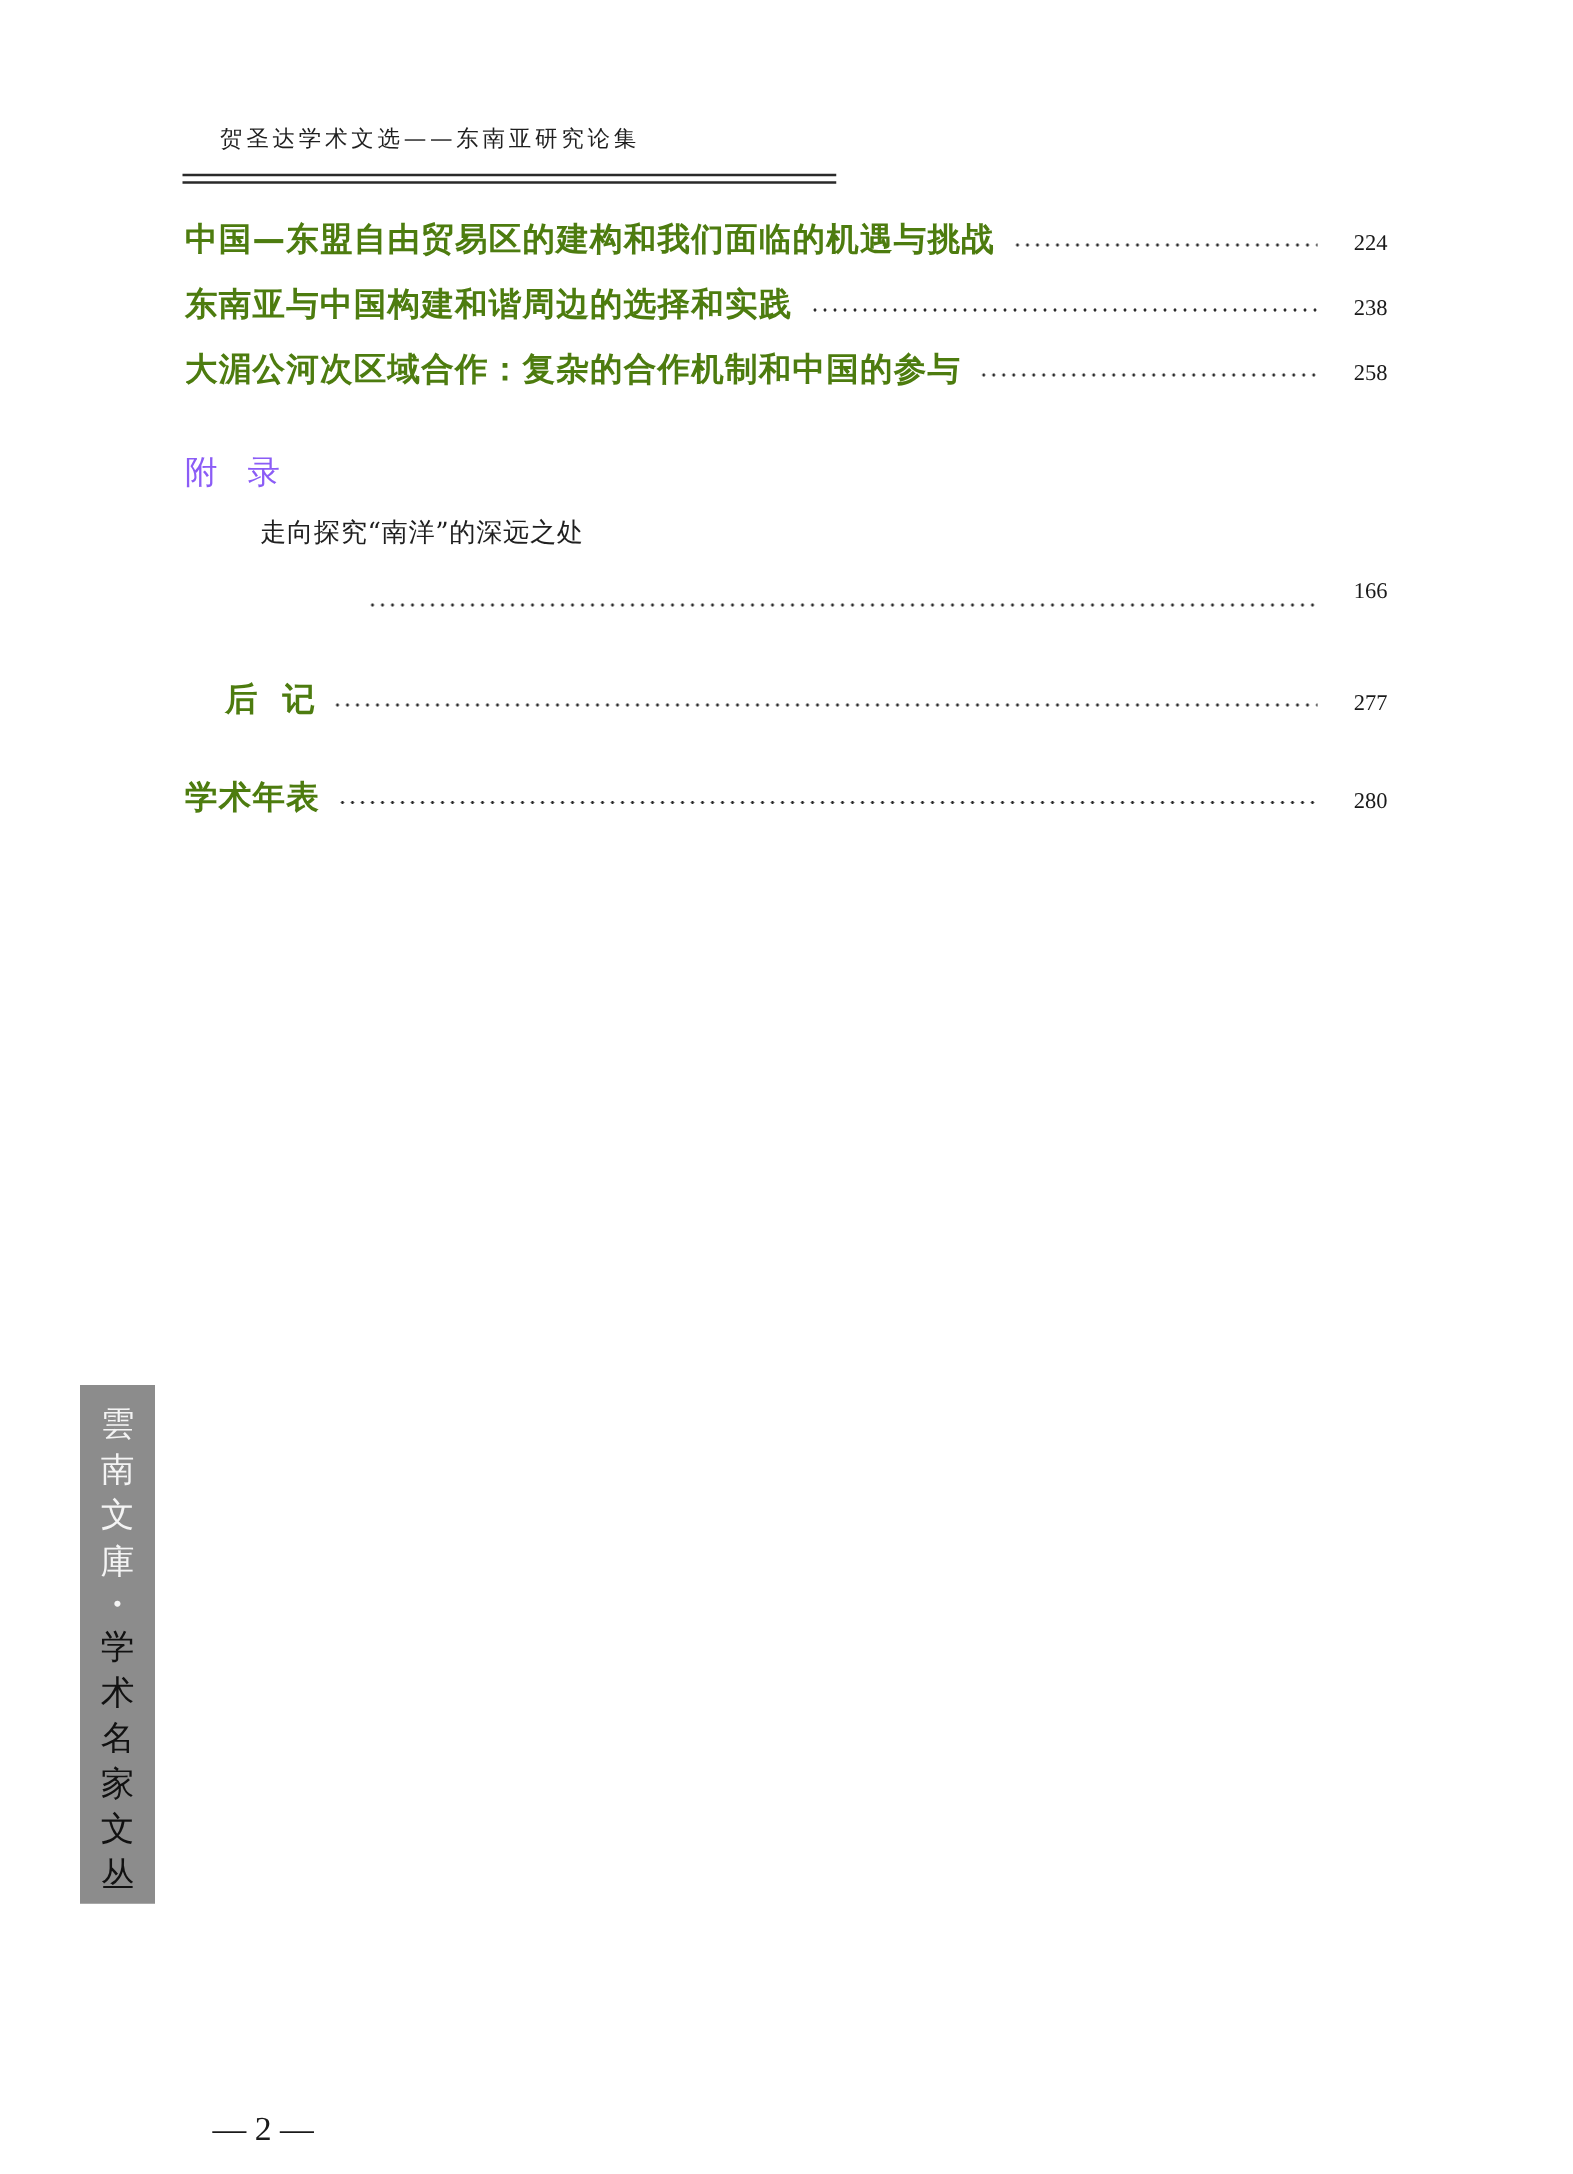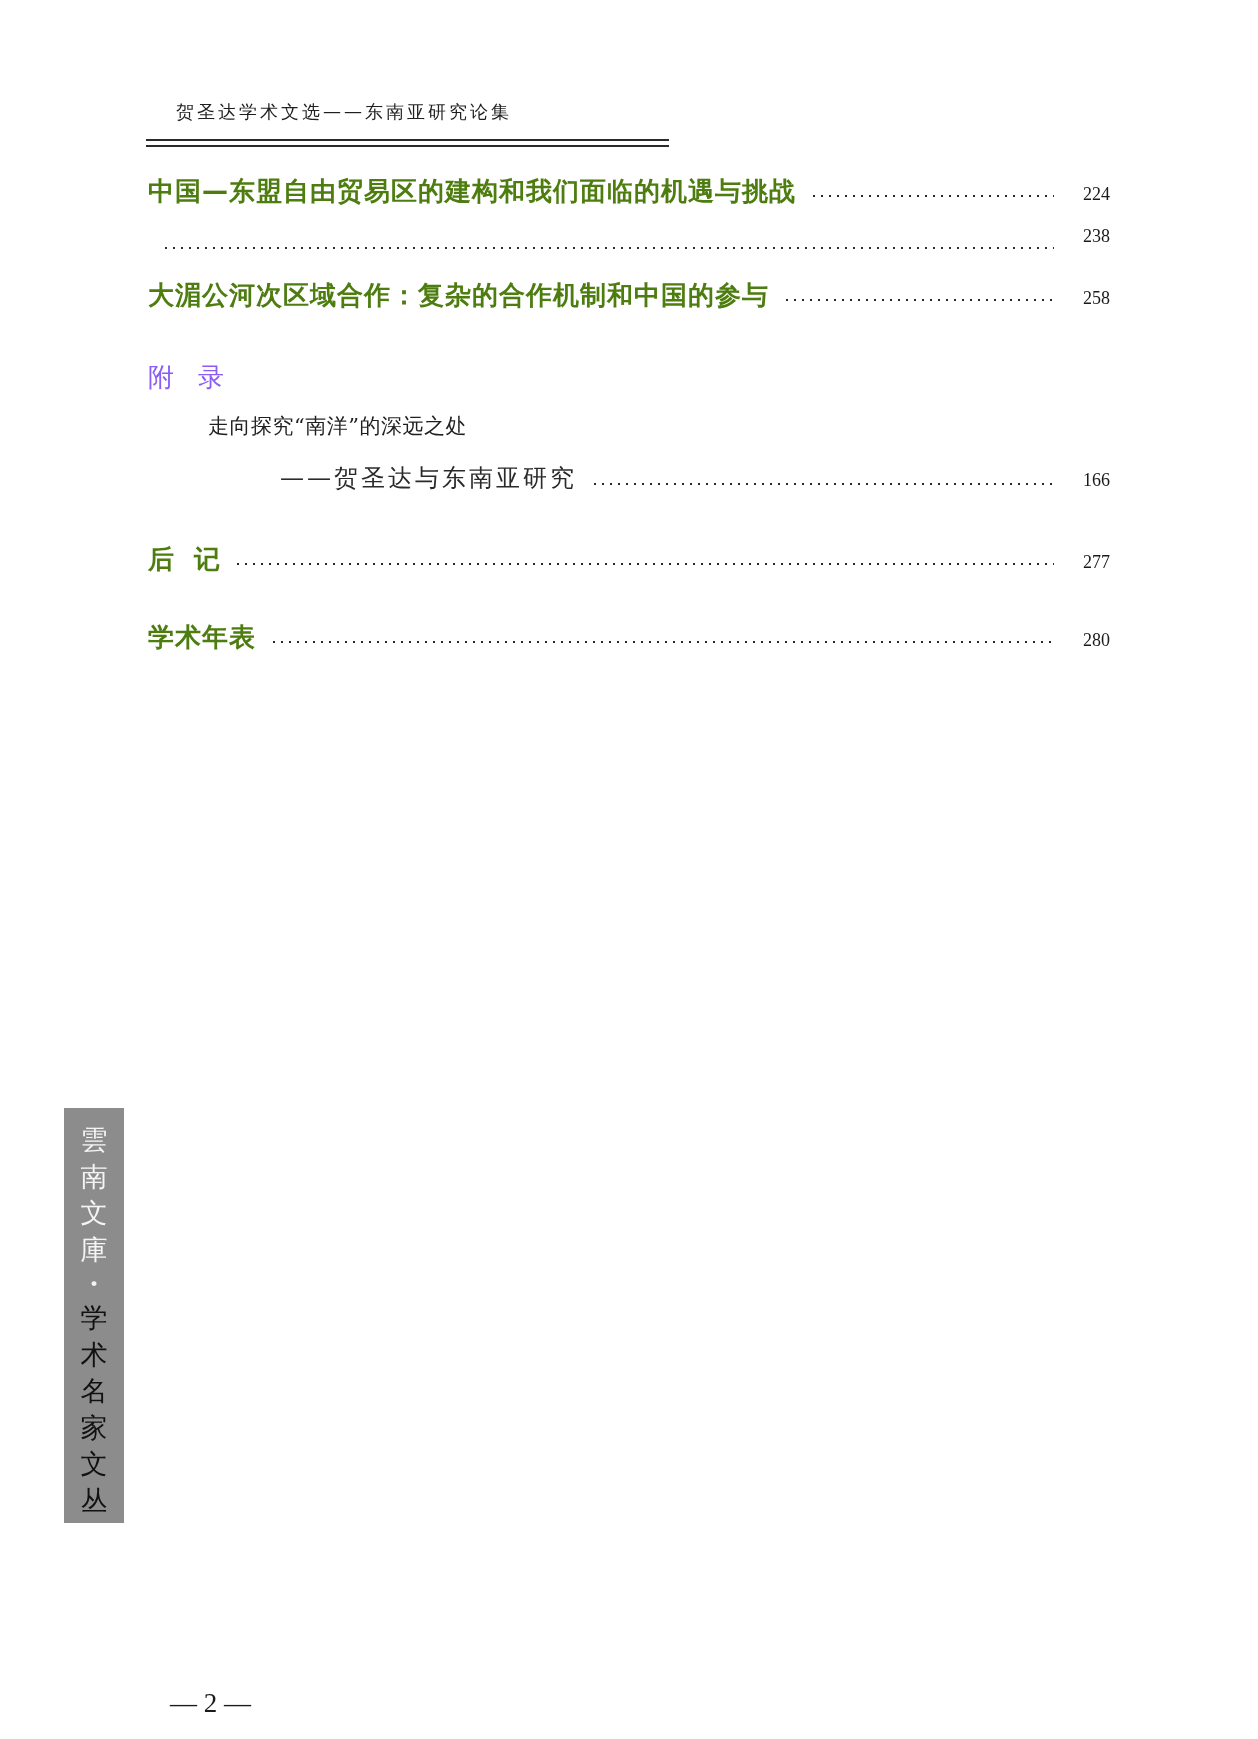--- a/index.html
+++ b/index.html
@@ -45,21 +45,21 @@
       white-space: nowrap;
       height: 36px;
     }
     .toc-title {
       font-family: "DejaVu Sans", "Liberation Sans", sans-serif;
       font-weight: bold;
       font-size: 26px;
       letter-spacing: 1px;
       color: #4d7c0f;
     }
-    .toc-title.spaced { letter-spacing: 20px; }
+    .toc-title.spaced { letter-spacing: 20px; margin-left: 32px; }
     .toc-title.sub {
       font-family: "DejaVu Serif", "Liberation Serif", serif;
       font-weight: normal;
       font-size: 24px;
       letter-spacing: 3px;
       color: #2a2a2a;
     }
     .dot-leader {
       flex: 1;
       margin: 0 12px 0 14px;
@@ -144,35 +144,35 @@
 <div class="header-rule r1"></div>
 <div class="header-rule r2"></div>
 
 <div class="toc-row" style="top:174px;">
   <span class="toc-title">中国—东盟自由贸易区的建构和我们面临的机遇与挑战</span>
   <span class="dot-leader"></span>
   <span class="page-num">224</span>
 </div>
 
 <div class="toc-row" style="top:226px;">
+  <span class="toc-title">东南亚与中国构建和谐周边的选择和实践</span>
   <span class="dot-leader"></span>
   <span class="page-num">238</span>
 </div>
 
 <div class="toc-row" style="top:278px;">
   <span class="toc-title">大湄公河次区域合作：复杂的合作机制和中国的参与</span>
   <span class="dot-leader"></span>
   <span class="page-num">258</span>
 </div>
 
 <div class="section-label" style="top:360px;">附录</div>
 <div class="sub-heading" style="top:412px;">走向探究“南洋”的深远之处</div>
 
 <div class="toc-row" style="top:462px; left:280px;">
-  <span class="toc-title sub">——贺圣达与东南亚研究</span>
   <span class="dot-leader"></span>
   <span class="page-num">166</span>
 </div>
 
 <div class="toc-row" style="top:542px;">
   <span class="toc-title spaced">后记</span>
   <span class="dot-leader" style="margin-left:-6px;"></span>
   <span class="page-num">277</span>
 </div>
 

